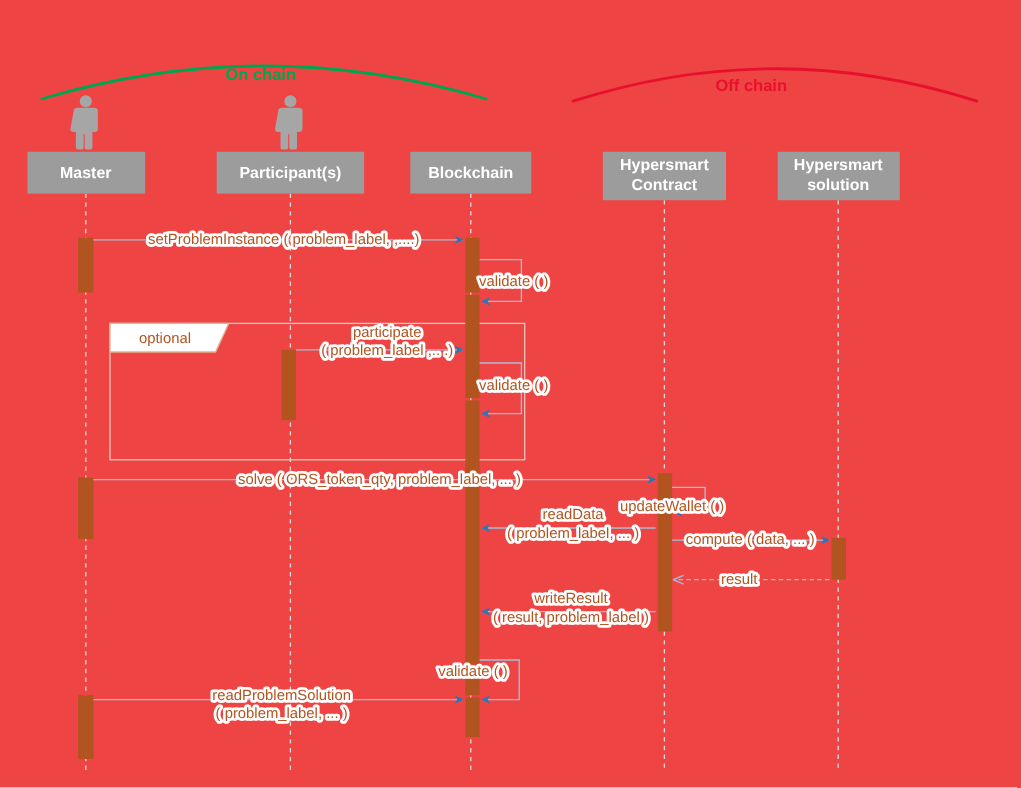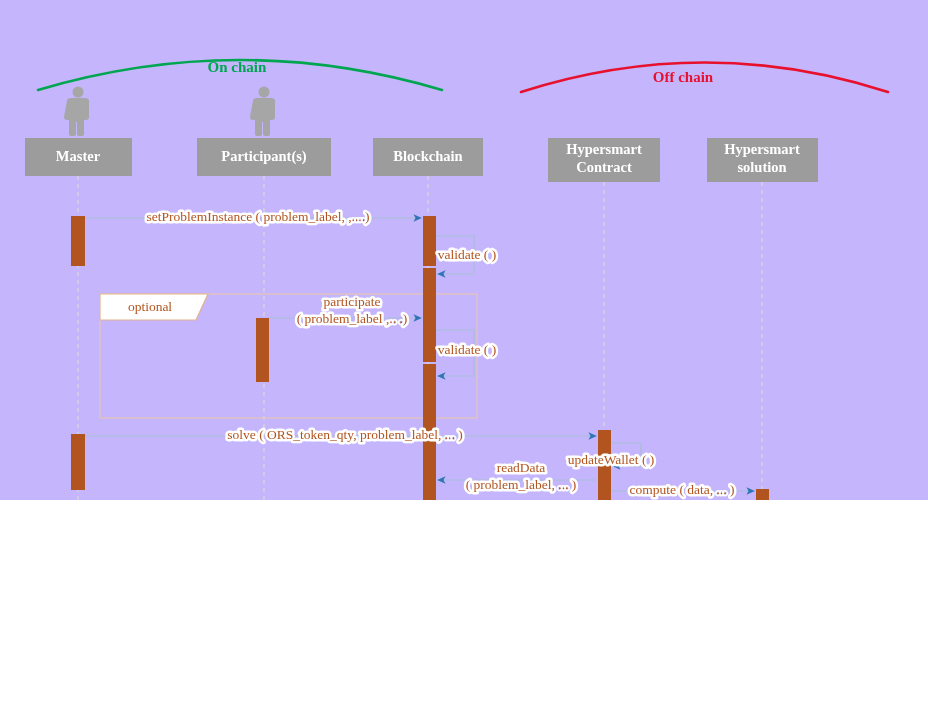--- a/index.html
+++ b/index.html
@@ -6,24 +6,23 @@
     margin: 0;
     padding: 0;
     background: #ffffff;
   }
   body {
     font-family: "Liberation Sans", "DejaVu Sans", sans-serif;
   }
   #diagram-root {
     position: relative;
     width: 928px;
-    height: 500px;
-    background: #c4b5fd;
+    height: 716px;
+    background: #ef4444;
     overflow: hidden;
-    font-family: Liberation Serif, serif;
   }
   #diagram-svg {
     position: absolute;
     left: 0;
     top: 0;
     width: 928px;
     height: 716px;
   }
   .phase-label {
     font-weight: bold;

